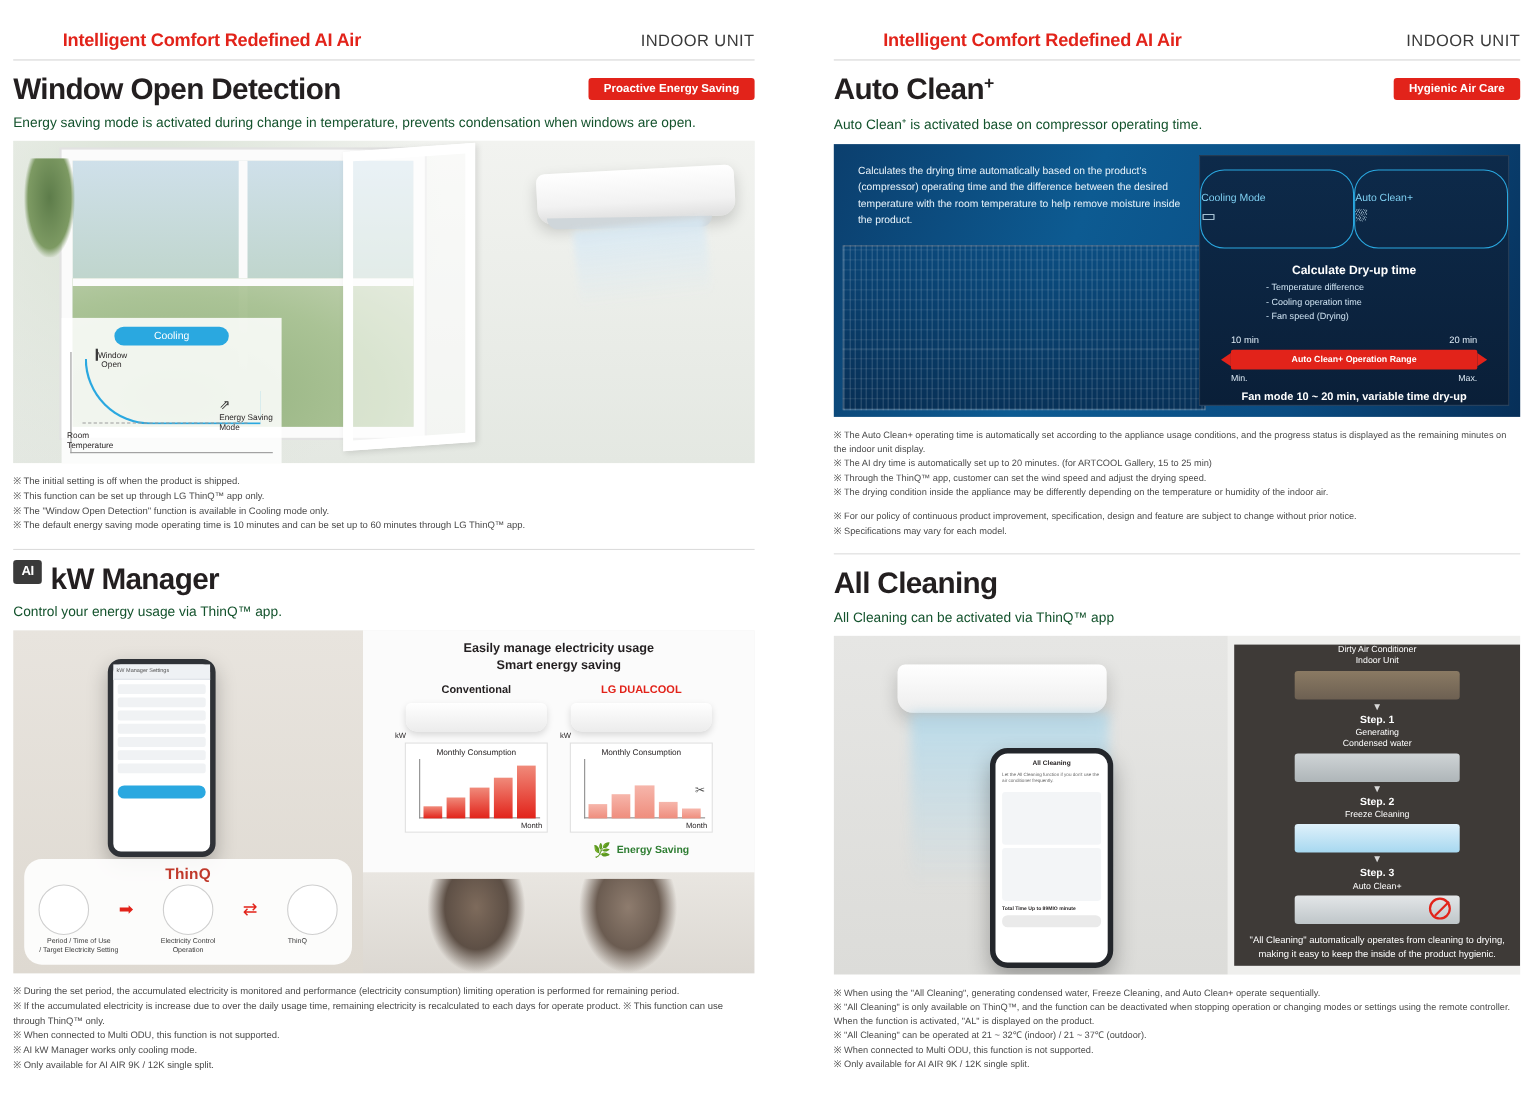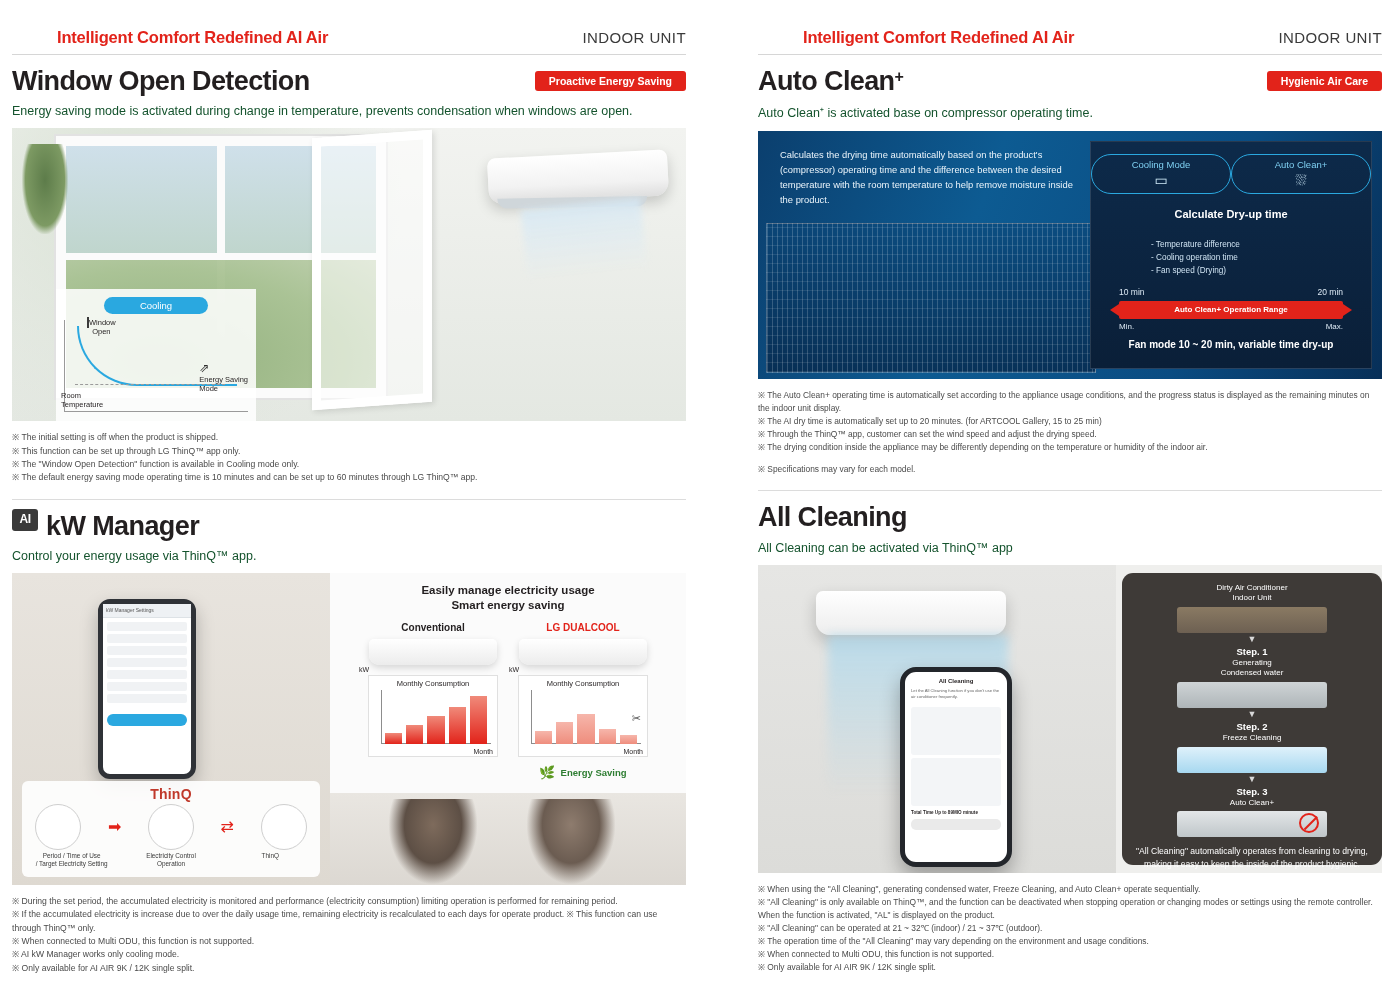--- a/index.html
+++ b/index.html
@@ -234,21 +234,21 @@
     position: absolute; left: 86px; top: 26px; width: 98px; height: 180px;
     background: #ffffff; border: 5px solid #2f3237; border-radius: 12px;
     box-shadow: 0 8px 18px rgba(0,0,0,.25);
   }
   .phone-hdr { height: 14px; background:#eef1f4; border-bottom:1px solid #dde2e6; font-size:5px; color:#555; padding:3px; }
   .phone-rows { padding: 4px; }
   .phone-rows div { height: 9px; background:#f0f2f4; margin-bottom:3px; border-radius:2px; }
   .phone-btn { margin: 4px; height: 12px; background:#2aa8e0; border-radius: 6px; }
   .thinq-band {
     position:absolute; left: 10px; bottom: 8px; width: 298px; height: 96px;
-    background: rgba(255,255,255,.9); border-radius: 6px;
+    background: rgba(255,255,255,.9); border-radius: 16px;
   }
   .thinq-title { text-align:center; font-size: 14px; color:#c0392b; font-weight:bold; margin-top: 5px; letter-spacing:.2px;}
   .thinq-row { display:flex; align-items:center; justify-content:space-around; margin-top: 2px; }
   .circ { width: 46px; height: 46px; border-radius: 50%; border: 1px solid #cfcfcf; background:#fff; position:relative; }
   .arrow-red { color:#e2231a; font-size: 16px; }
   .thinq-caps { display:flex; justify-content:space-around; font-size: 6.4px; text-align:center; color:#3a3a3a; margin-top: 2px;}
   .thinq-caps span { width: 90px; line-height: 1.25; }
   .kw-right { position: relative; flex: 1; background: #fbfbfb; }
   .kw-head { text-align:center; font-size: 11.5px; font-weight: bold; margin-top: 10px; line-height: 1.35; }
   .kw-cols { display:flex; justify-content: center; margin-top: 8px; }
@@ -304,27 +304,27 @@
       linear-gradient(180deg, rgba(10,70,120,.6), rgba(6,40,75,.8));
     border: 1px solid rgba(255,255,255,.25);
   }
   .ac-right {
     position: relative; flex: 1; margin: 10px 10px 10px 0;
     background: linear-gradient(180deg,#0d2a4a,#0a1f38);
     border: 1px solid rgba(255,255,255,.12);
   }
   .mode-row { display:flex; justify-content: space-around; margin-top: 12px; }
   .mode-pill {
-    width: 140px; padding: 4px 0; text-align:center;
+    width: 140px; padding: 20px 0; text-align:left;
     border: 1.2px solid #2aa8e0; border-radius: 22px;
     color: #7fd0f2; font-size: 9.5px;
   }
   .mode-pill .glyph { display:block; font-size: 14px; color:#cfeaf8; margin-top:2px; }
   .calc-title { text-align:center; color:#fff; font-weight:bold; font-size: 11px; margin-top: 14px; }
-  .calc-list { color: #cfe3f2; font-size: 8.2px; line-height:1.55; width: 160px; margin: 19px auto 0;}
+  .calc-list { color: #cfe3f2; font-size: 8.2px; line-height:1.55; width: 160px; margin: 4px auto 0;}
   .time-row { display:flex; justify-content: space-between; padding: 10px 28px 0; color:#dce9f4; font-size: 8.5px;}
   .range-bar { margin: 4px 28px 0; position: relative; height: 18px; background: #e2231a; border-radius: 2px;}
   .range-bar:before, .range-bar:after {
     content:""; position:absolute; top: 3px; border-top: 6px solid transparent; border-bottom: 6px solid transparent;
   }
   .range-bar:before { left: -9px; border-right: 9px solid #e2231a; }
   .range-bar:after { right: -9px; border-left: 9px solid #e2231a; }
   .range-label { position:absolute; inset:0; text-align:center; color:#fff; font-size:8px; font-weight:bold; line-height:18px;}
   .minmax { display:flex; justify-content: space-between; padding: 3px 28px 0; color:#dce9f4; font-size: 8px;}
   .fanmode { text-align:center; color:#fff; font-weight:bold; font-size: 10px; margin-top: 8px;}
@@ -348,22 +348,21 @@
     overflow:hidden;
   }
   .cp-title { font-size: 6px; text-align:center; margin-top:6px; font-weight:bold; }
   .cp-para { font-size: 4.2px; color:#666; padding: 4px 6px; line-height: 1.5; }
   .cp-box { margin: 3px 6px; height: 48px; background: #f3f5f7; border-radius: 3px; }
   .cp-footer { margin: 4px 6px; font-size:4.6px; font-weight:bold; }
   .cp-btn { margin: 3px 6px; height: 11px; background:#eaeaea; border-radius:5px;}
   .clean-right {
     position: relative; flex: 1; margin: 8px 0 8px 6px;
     background: #3e3a37; color: #fff;
-    padding: 10px 8px;
-    border-radius: 11px;
+    padding: 0 8px;
   }
   .step { text-align:center; margin-bottom: 2px; }
   .step-cap { font-size: 8px; line-height: 1.3; }
   .step-cap b { font-size: 9.5px; }
   .step-img {
     margin: 3px auto 0; width: 150px; height: 26px;
     background: linear-gradient(180deg,#cfd4d6,#aeb5b8);
     border-radius: 3px;
     position: relative;
   }
@@ -607,20 +606,21 @@
         </div>
       </div>
 
       <div class="notes notes-right">
         <div>※ The Auto Clean+ operating time is automatically set according to the appliance usage conditions, and the progress status is displayed as the remaining minutes on the indoor unit display.</div>
         <div>※ The AI dry time is automatically set up to 20 minutes. (for ARTCOOL Gallery, 15 to 25 min)</div>
         <div>※ Through the ThinQ™ app, customer can set the wind speed and adjust the drying speed.</div>
         <div>※ The drying condition inside the appliance may be differently depending on the temperature or humidity of the indoor air.</div>
       </div>
       <div class="notes notes-right notes-gap">
+        <div>※ For our policy of continuous product improvement, specification, design and feature are subject to change without prior notice.</div>
         <div>※ Specifications may vary for each model.</div>
       </div>
     </div>
 
     <div class="divider"></div>
 
     <div class="sect">
       <div class="sect-row">
         <div class="sect-title">All Cleaning</div>
       </div>
@@ -675,19 +675,18 @@
           </div>
           <div class="clean-foot" style="white-space: pre-line;">"All Cleaning" automatically operates from cleaning to drying,
 making it easy to keep the inside of the product hygienic.</div>
         </div>
       </div>
 
       <div class="notes notes-right">
         <div>※ When using the "All Cleaning", generating condensed water, Freeze Cleaning, and Auto Clean+ operate sequentially.</div>
         <div>※ "All Cleaning" is only available on ThinQ™, and the function can be deactivated when stopping operation or changing modes or settings using the remote controller. When the function is activated, "AL" is displayed on the product.</div>
         <div>※ "All Cleaning" can be operated at 21 ~ 32℃ (indoor) / 21 ~ 37℃ (outdoor).</div>
-        <div>※ The operation time of the "All Cleaning" may vary depending on the environment and usage conditions.</div>
         <div>※ When connected to Multi ODU, this function is not supported.</div>
         <div>※ Only available for AI AIR 9K / 12K single split.</div>
       </div>
     </div>
   </div>
 </div>
 
 </body></html>

